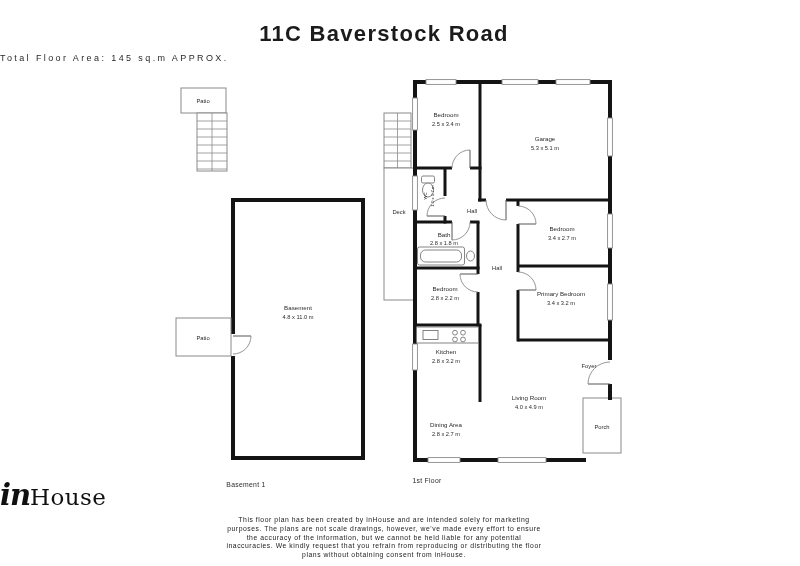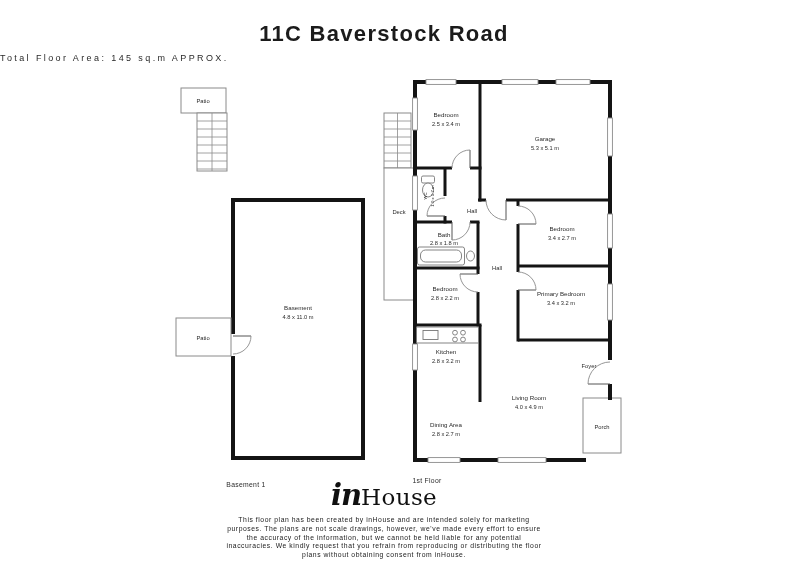--- a/index.html
+++ b/index.html
@@ -30,21 +30,21 @@
 
   .plan-svg text { font-family:"Liberation Sans", sans-serif; fill:#2b2b2b; }
   .rn  { font-size:6.2px; }
   .rd  { font-size:5.7px; fill:#474747; }
   .sm  { font-size:5.8px; }
   .vert{ font-size:4.3px; }
   .cap { font-size:6.8px; fill:#333333; letter-spacing:0.3px; }
 
   .logo {
     position:absolute; top:478px; left:0; width:100%;
-    text-align:center; color:#101010;
+    text-align:left; color:#101010;
   }
   .logo-in {
     font-family:"DejaVu Serif", serif; font-style:italic; font-weight:700;
     font-size:29px; letter-spacing:-1px;
   }
   .logo-house {
     font-family:"DejaVu Serif", serif; font-weight:500;
     font-size:23px; letter-spacing:0.4px;
   }
 

